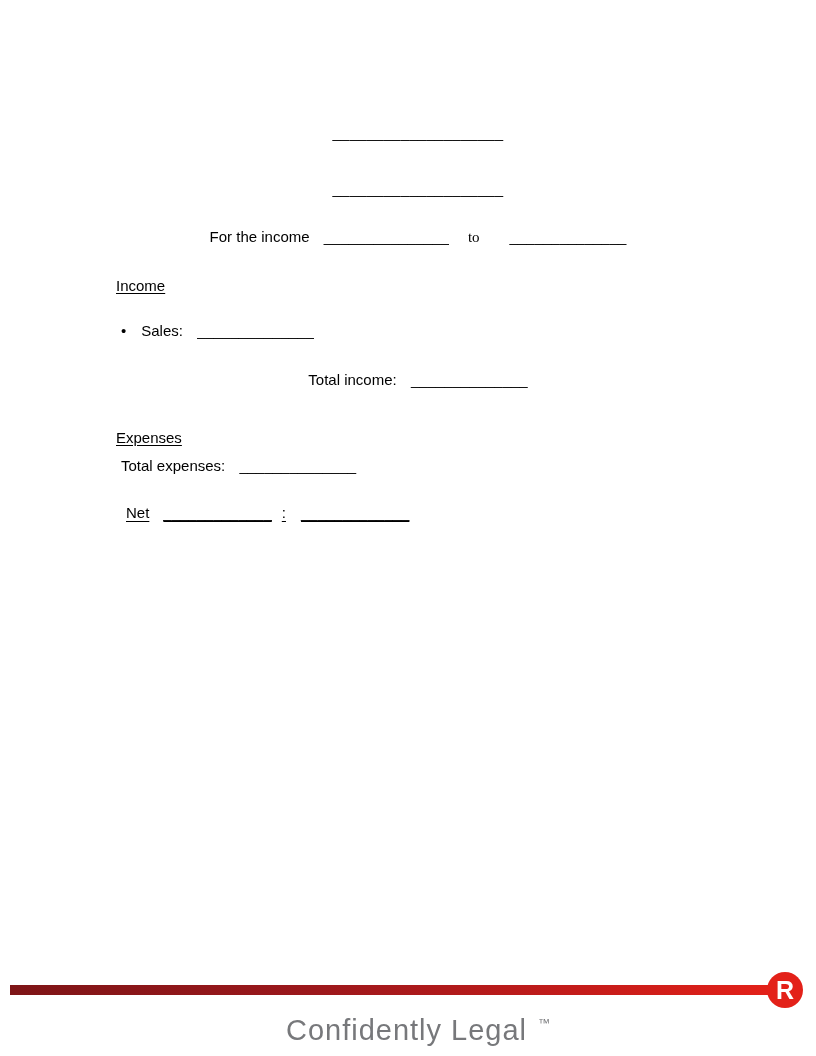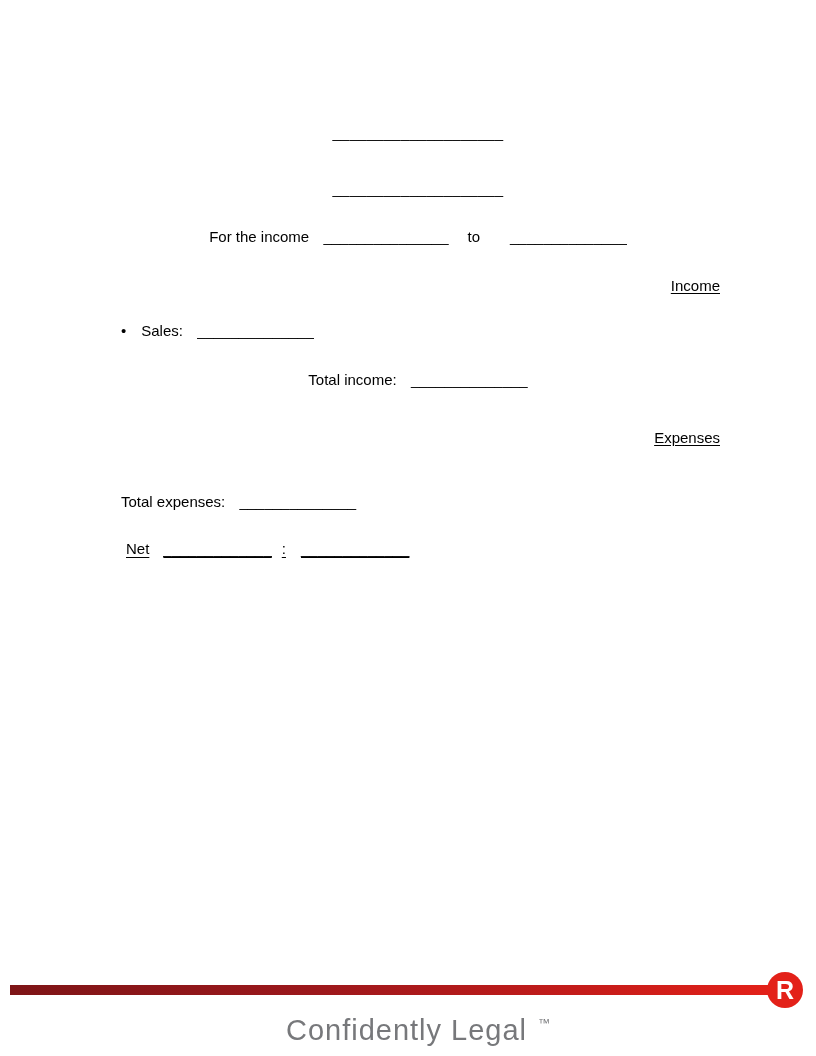--- a/index.html
+++ b/index.html
@@ -25,35 +25,34 @@
     font-size: 15px;
     line-height: 18px;
     font-weight: 400;
     white-space: nowrap;
   }
   .center { text-align: center; }
   .bold { font-weight: 700; }
   .title-line-1 { margin-top: 104px; letter-spacing: 0.2px; }
   .title-line-2 { margin-top: 28px; letter-spacing: 0.2px; }
   .period-line { margin-top: 20px; }
-  .period-line .connector { margin: 0 20px 0 9px; }
+  .period-line .connector { margin: 0 20px 0 9px; font-family: Liberation Serif, serif; }
   .heading {
     font-size: 20px;
     line-height: 24px;
     font-weight: 700;
     text-decoration: underline;
     text-underline-offset: 2px;
-    text-align: right;
   }
   .heading-income { margin-top: 21px; }
   .line-sales { margin-top: 17px; }
   .line-sales .bullet { margin-right: 5px; }
   .line-total-income { margin-top: 21px; text-align: center; }
   .heading-expenses { margin-top: 30px; }
-  .line-total-expenses { margin-top: 36px; }
+  .line-total-expenses { }
   .line-net {
     margin-top: 19px;
     font-size: 20px;
     line-height: 24px;
     font-weight: 700;
   }
   .line-net .net-underline {
     text-decoration: underline;
     text-underline-offset: 3px;
   }

